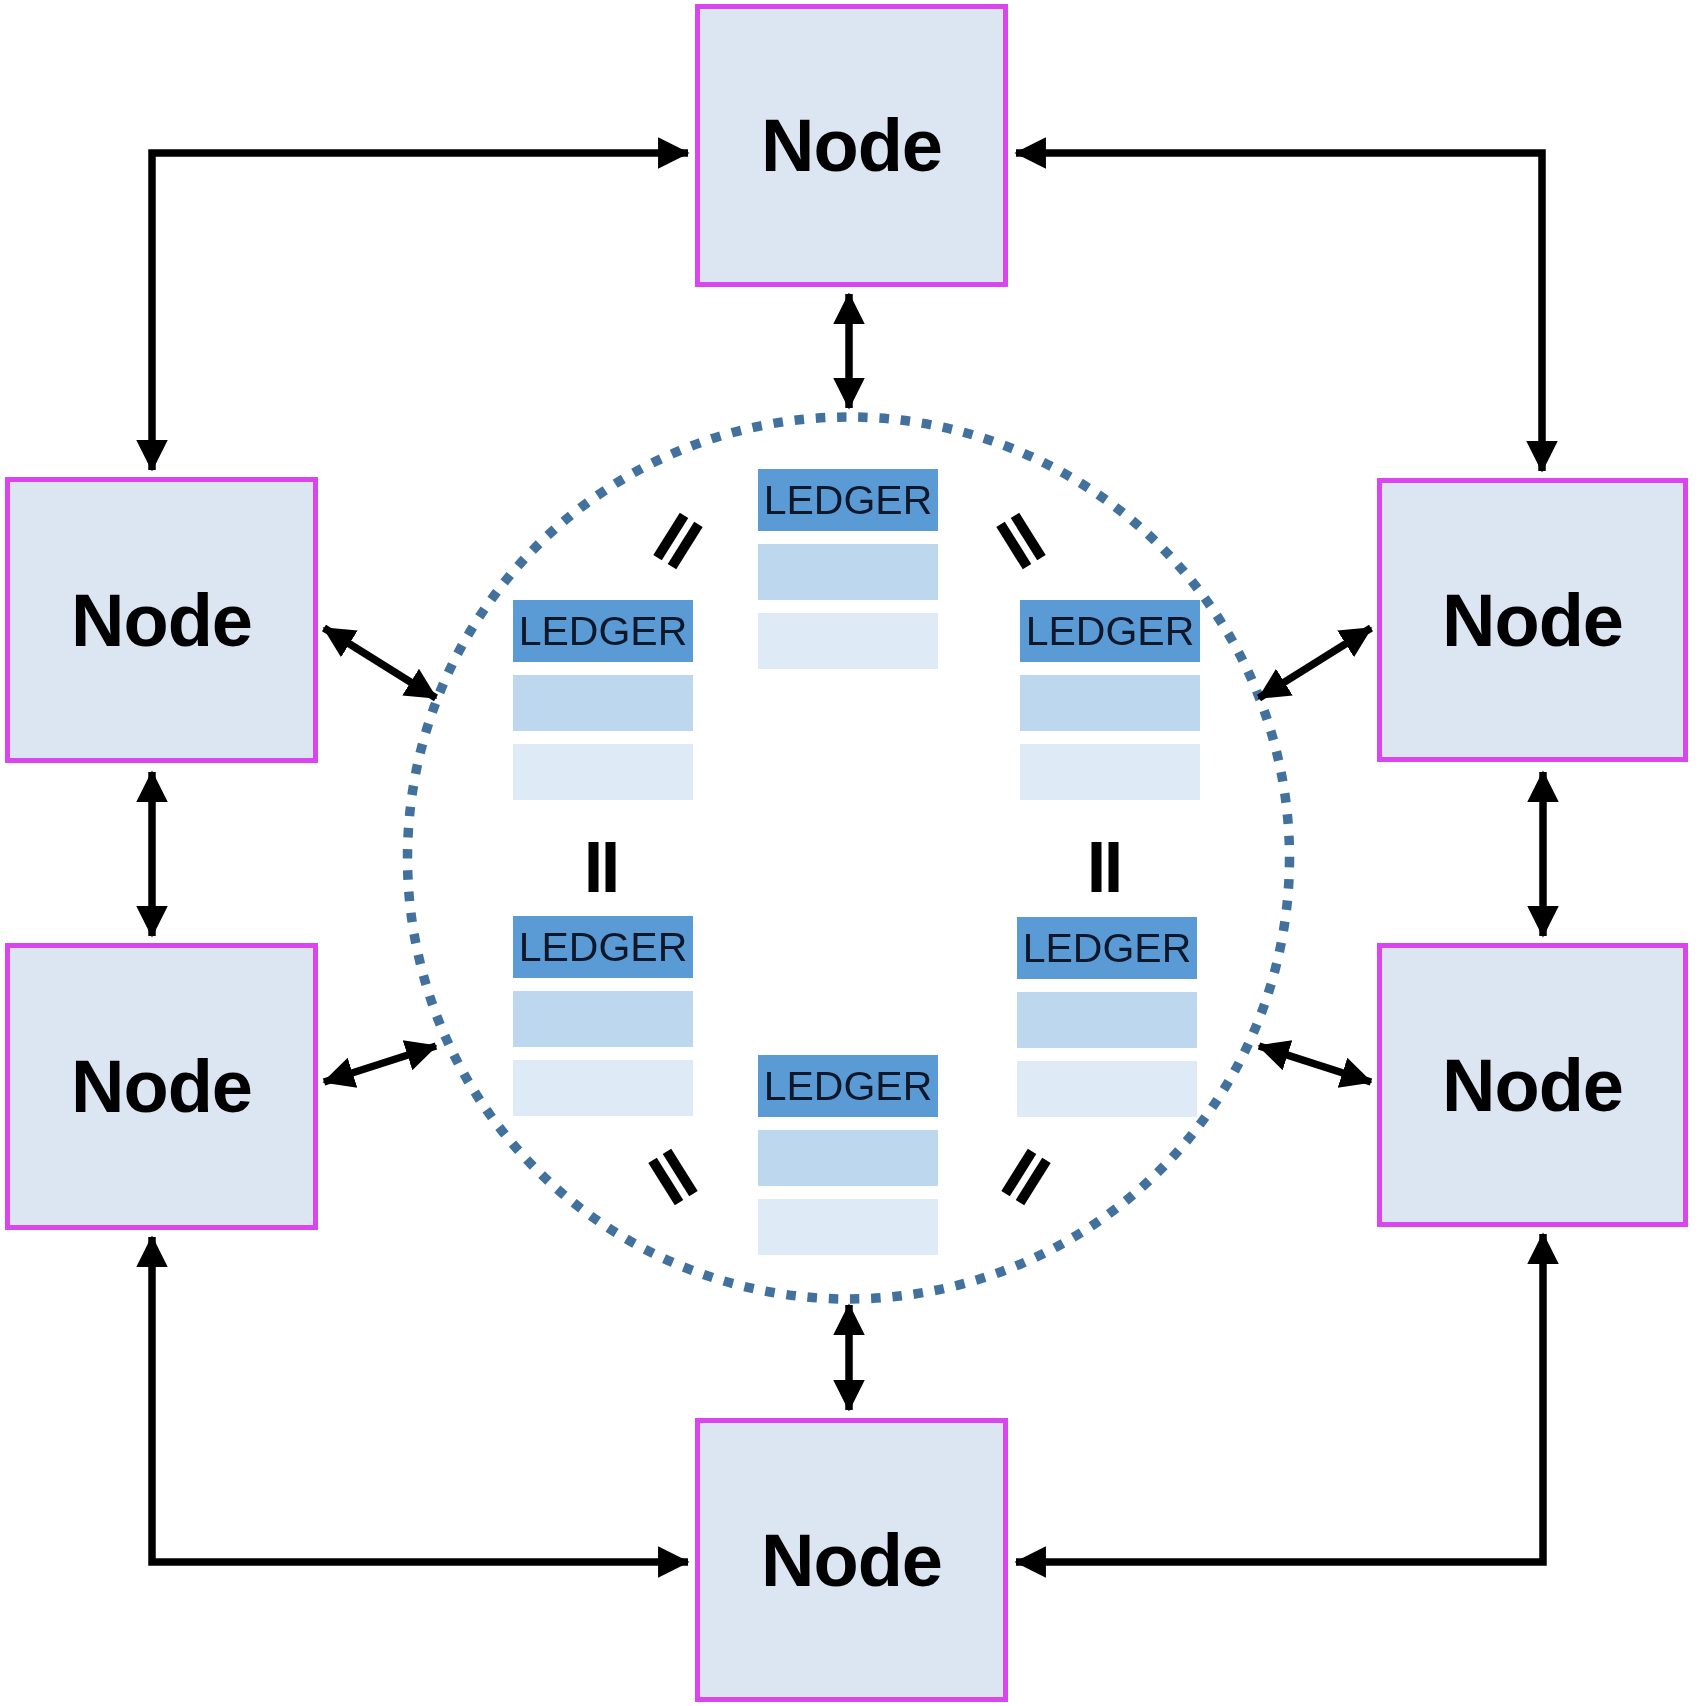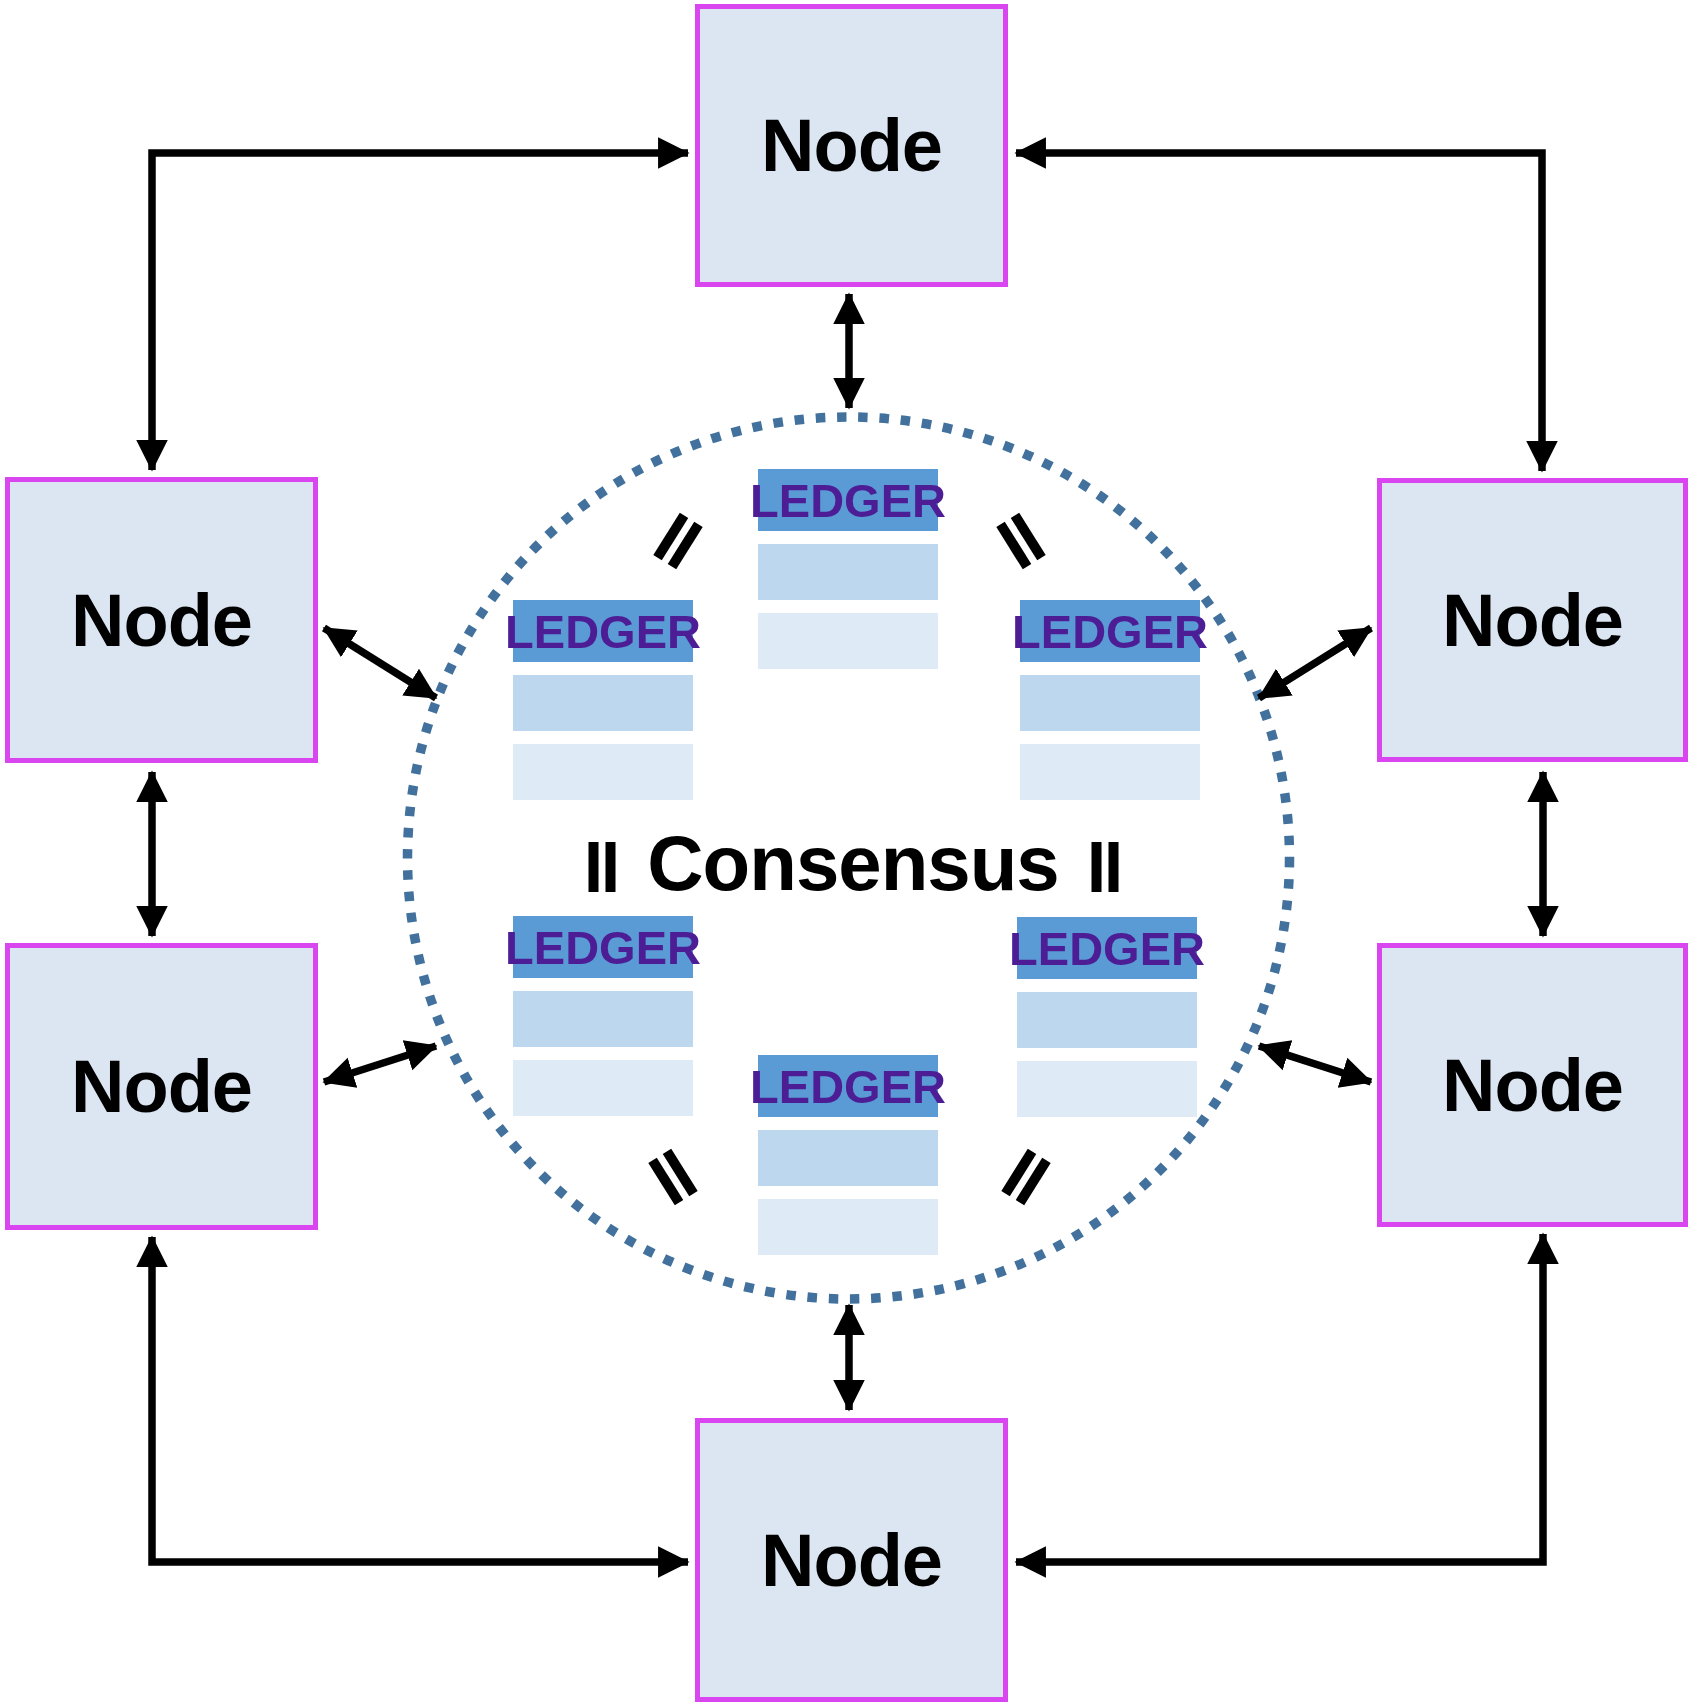--- a/index.html
+++ b/index.html
@@ -32,21 +32,21 @@
   .node-bottom       { left:695px;  top:1418px; width:313px; height:284px; }
 
   
   .ledger { position:absolute; width:180px; }
   .ledger .hdr {
     width:180px; height:62px;
     background:#5b9bd5;
     display:flex; align-items:center; justify-content:center;
   }
   .ledger .hdr span {
-    color:#4c1d95; font-size:47px; font-weight:700; letter-spacing:0px;
+    color:#0f172a; font-size:41px; font-weight:400; letter-spacing:0px;
   }
   .ledger .row { width:180px; height:56px; margin-top:13px; }
   .ledger .row.mid   { background:#bdd7ee; }
   .ledger .row.light { background:#deebf7; }
 
   .ledger-top          { left:758px;  top:469px; }
   .ledger-left         { left:513px;  top:600px; }
   .ledger-right        { left:1020px; top:600px; }
   .ledger-bottom-left  { left:513px;  top:916px; }
   .ledger-bottom-right { left:1017px; top:917px; }
@@ -187,15 +187,14 @@
     </div>
   <div class="eq eq-bl">
       <i></i>
       <i></i>
     </div>
   <div class="eq eq-br">
       <i></i>
       <i></i>
     </div>
 
-  <div class="consensus">Consensus</div>
 
 </div>
 
 </body></html>

